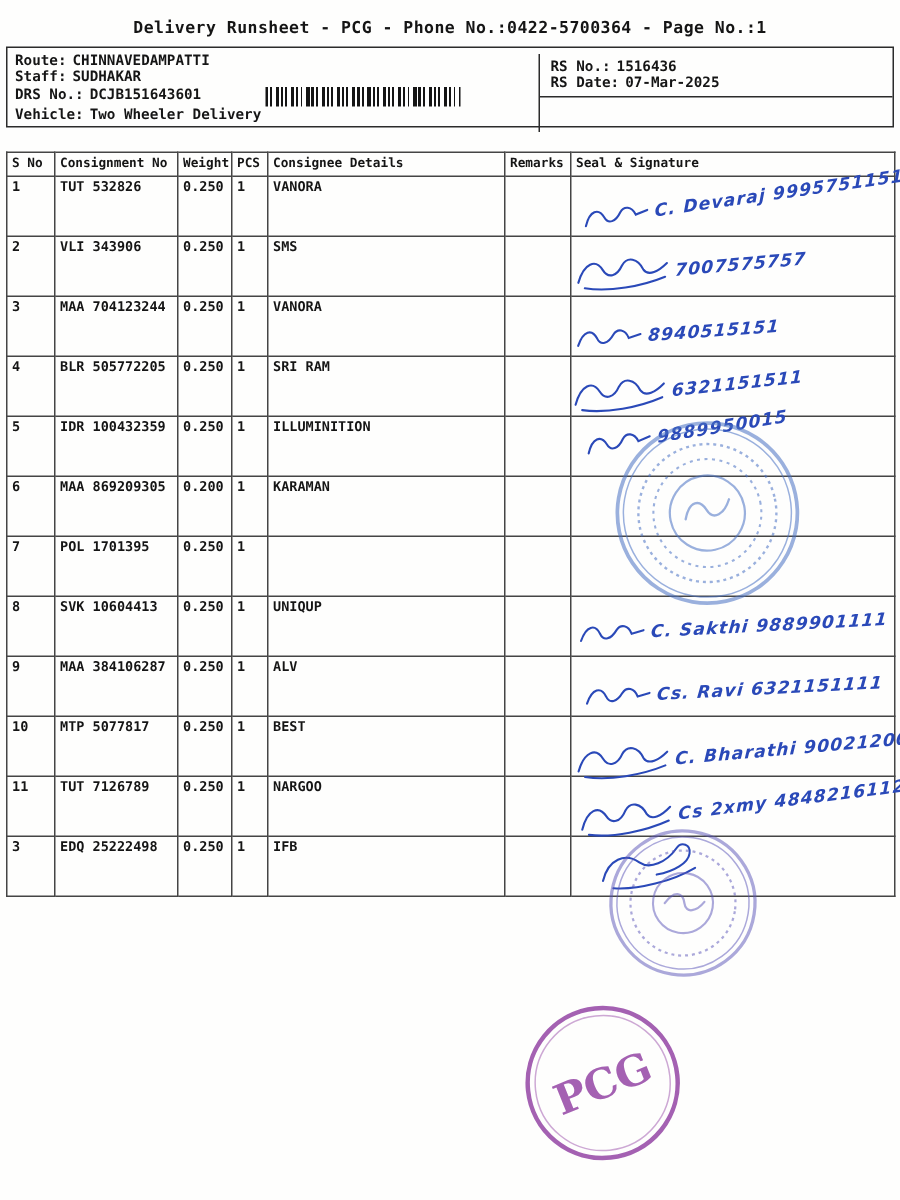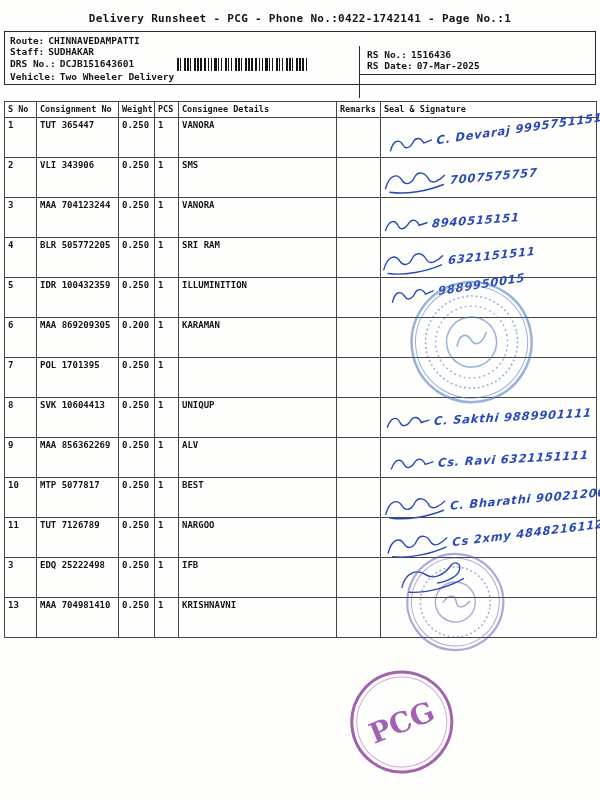--- a/index.html
+++ b/index.html
@@ -12,21 +12,21 @@
   .doc-title{font-size:13px;font-weight:bold;letter-spacing:.5px;}
   .doc-subtitle{font-size:11px;font-weight:bold;margin-top:4px;letter-spacing:.3px;}
   
   .info-box{position:relative;margin:6px 4px 16px;border:1px solid #2b2b2b;height:52px;
     font-size:9.5px;font-weight:bold;}
   .info-line{position:absolute;left:5px;white-space:nowrap;}
   .info-line .lbl{margin-right:4px;}
   .l1{top:3px}.l2{top:14px}.l3{top:26px}.l4{top:39px}
   .barcode{position:absolute;left:172px;top:26px;width:130px;height:13px;
     background:repeating-linear-gradient(90deg,#151515 0 1.5px,#fff 1.5px 3px,#151515 3px 4.2px,#fff 4.2px 6.8px,#151515 6.8px 9px,#fff 9px 10.2px);}
-  .info-right{position:absolute;left:354px;top:14px;right:0;height:100%;border-left:1px solid #2b2b2b;}
+  .info-right{position:absolute;left:354px;top:4px;right:0;height:100%;border-left:1px solid #2b2b2b;}
   .rs-section{border-bottom:1px solid #2b2b2b;padding:3px 0 3px 7px;}
   .rs-line{line-height:11px;white-space:nowrap;}
   .rs-line .lbl{margin-right:4px;}
   
   table.runsheet{border-collapse:collapse;table-layout:fixed;width:592px;margin:4px 4px 0;
     font-size:9px;font-weight:bold;}
   .runsheet th,.runsheet td{border:1px solid #454545;text-align:left;vertical-align:top;
     padding:2px 3px;overflow:visible;}
   .runsheet th{font-size:8.5px;height:11px;white-space:nowrap;}
   .runsheet tbody tr{height:40px;}
@@ -41,21 +41,21 @@
   .stamp-b{left:403px;top:550px;color:var(--stamp-violet);opacity:.5;transform:rotate(9deg);}
   .stamp-pcg{left:346px;top:666px;color:var(--stamp-purple);opacity:.8;transform:rotate(-6deg);}
   .stamp svg text{font-family:"DejaVu Serif",serif;}
 </style>
 </head>
 <body>
 
 <div class="page" style="--ink: #2a49b8; --stamp-blue: #4a72c4; --stamp-violet: #5a55b8; --stamp-purple: #8e3ba0;">
 
   <div class="doc-header">
-    <div class="doc-subtitle">Delivery Runsheet - PCG - Phone No.:0422-1742141 - Page No.:1</div>
+    <div class="doc-subtitle">Delivery Runsheet - PCG - Phone No.:0422-5700364 - Page No.:1</div>
   </div>
 
   <div class="info-box">
     <div class="info-line l1">
       <span class="lbl">Route:</span><span>CHINNAVEDAMPATTI</span>
     </div>
     <div class="info-line l2">
       <span class="lbl">Staff:</span><span>SUDHAKAR</span>
     </div>
     <div class="info-line l3">
@@ -94,21 +94,21 @@
         <th>Weight</th>
         <th>PCS</th>
         <th>Consignee Details</th>
         <th>Remarks</th>
         <th>Seal &amp; Signature</th>
       </tr>
     </thead>
     <tbody>
         <tr>
       <td><span>1</span></td>
-      <td><span>TUT 365447</span></td>
+      <td><span>TUT 532826</span></td>
       <td><span>0.250</span></td>
       <td><span>1</span></td>
       <td><span>VANORA</span></td>
       <td><span></span></td>
       <td class="c-seal">
             <div class="sig" style="left: 6px; top: 6px; transform: rotate(-8deg);">
               <svg width="46" height="16" viewBox="0 0 46 16">
                 <path d="M2 12 C6 2 12 1 15 8 C17 13 22 12 26 6 C29 2 34 3 36 9 L44 7" fill="none" stroke="var(--ink)" stroke-width="1.4" stroke-linecap="round"></path>
               </svg>
               <span class="ink-text">C. Devaraj 9995751151</span>
@@ -208,21 +208,21 @@
             <div class="sig" style="left: 4px; top: 12px; transform: rotate(-3deg);">
               <svg width="46" height="16" viewBox="0 0 46 16">
                 <path d="M2 12 C6 2 12 1 15 8 C17 13 22 12 26 6 C29 2 34 3 36 9 L44 7" fill="none" stroke="var(--ink)" stroke-width="1.4" stroke-linecap="round"></path>
               </svg>
               <span class="ink-text">C. Sakthi 9889901111</span>
             </div>
           </td>
     </tr>
         <tr>
       <td><span>9</span></td>
-      <td><span>MAA 856362269</span></td>
+      <td><span>MAA 384106287</span></td>
       <td><span>0.250</span></td>
       <td><span>1</span></td>
       <td><span>ALV</span></td>
       <td><span></span></td>
       <td class="c-seal">
             <div class="sig" style="left: 8px; top: 14px; transform: rotate(-3deg);">
               <svg width="46" height="16" viewBox="0 0 46 16">
                 <path d="M2 12 C6 2 12 1 15 8 C17 13 22 12 26 6 C29 2 34 3 36 9 L44 7" fill="none" stroke="var(--ink)" stroke-width="1.4" stroke-linecap="round"></path>
               </svg>
               <span class="ink-text">Cs. Ravi 6321151111</span>
@@ -268,29 +268,20 @@
       <td><span>1</span></td>
       <td><span>IFB</span></td>
       <td><span></span></td>
       <td class="c-seal">
             <div class="sig" style="left: 16px; top: 6px; transform: rotate(-10deg);">
               <svg width="70" height="30" viewBox="0 0 70 30">
                 <path d="M4 18 C10 4 22 2 30 10 C36 16 48 13 56 5 C60 1 66 4 64 10 C62 16 52 20 40 20 M10 24 C26 28 50 26 66 20" fill="none" stroke="var(--ink)" stroke-width="1.4" stroke-linecap="round"></path>
               </svg>
             </div>
           </td>
-    </tr>
-        <tr>
-      <td><span>13</span></td>
-      <td><span>MAA 704981410</span></td>
-      <td><span>0.250</span></td>
-      <td><span>1</span></td>
-      <td><span>KRISHNAVNI</span></td>
-      <td><span></span></td>
-      <td class="c-seal"></td>
     </tr>
       </tbody>
   </table>
 
   <div class="stamp stamp-a">
     <svg width="130" height="130" viewBox="0 0 130 130">
       <circle cx="65" cy="65" r="60" fill="none" stroke="currentColor" stroke-width="2.5"></circle>
       <circle cx="65" cy="65" r="56" fill="none" stroke="currentColor" stroke-width="1"></circle>
       <circle cx="65" cy="65" r="46" fill="none" stroke="currentColor" stroke-width="1.6" stroke-dasharray="2 2.6"></circle>
       <circle cx="65" cy="65" r="36" fill="none" stroke="currentColor" stroke-width="1.4" stroke-dasharray="2 3"></circle>

